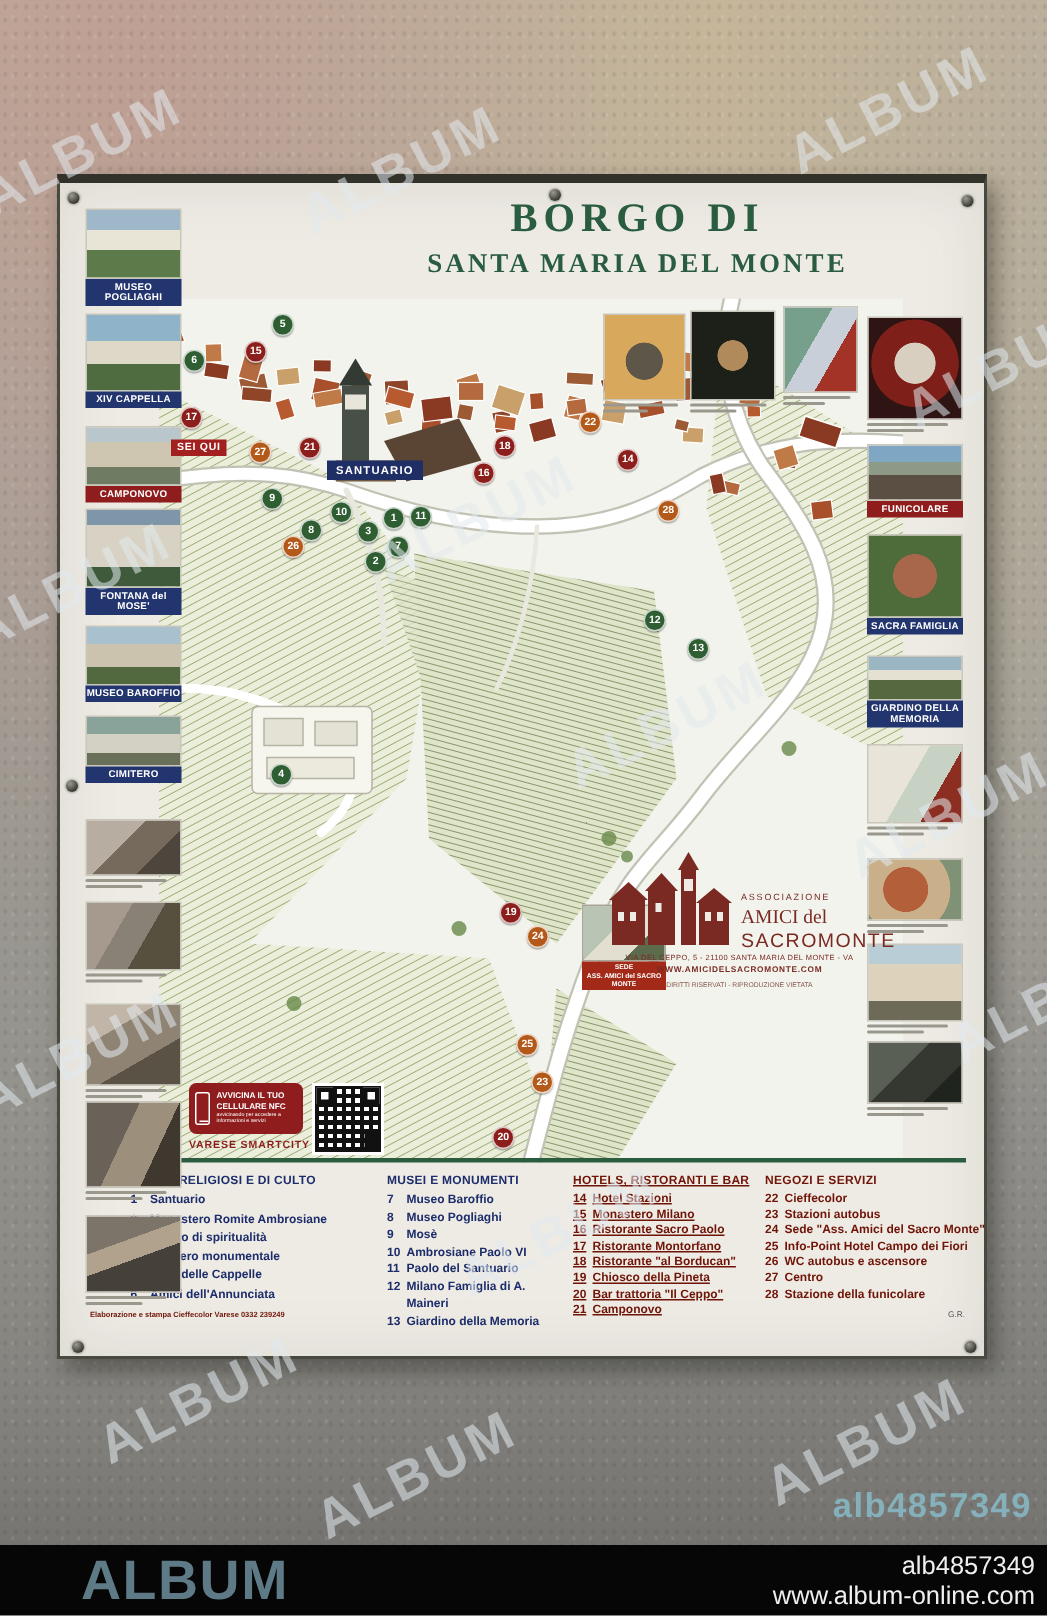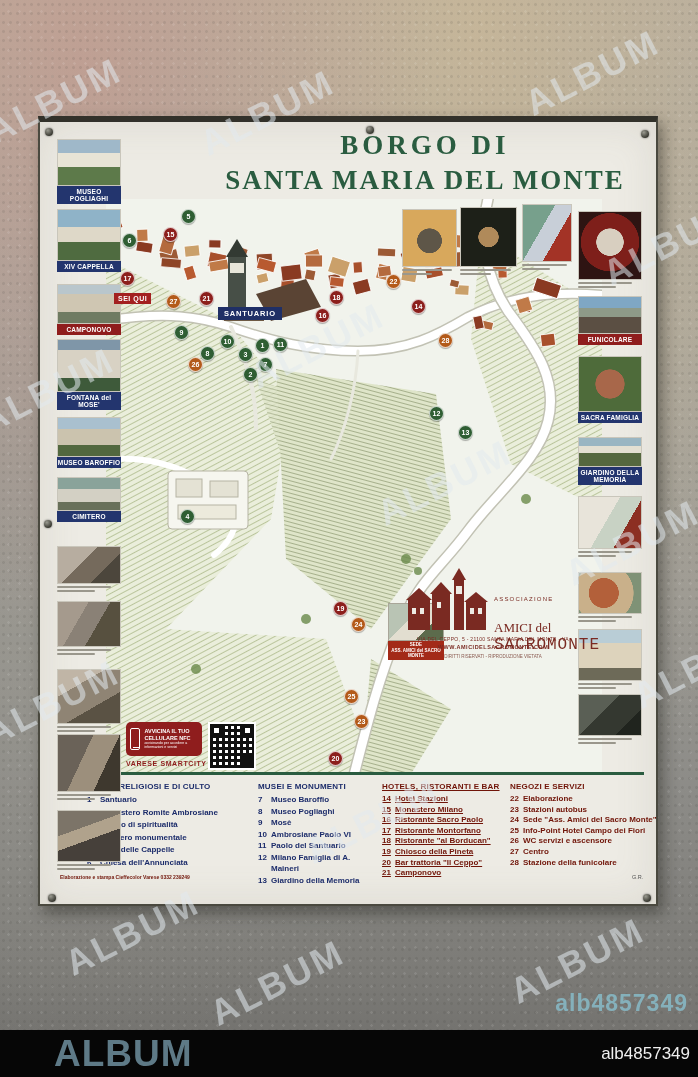--- a/index.html
+++ b/index.html
@@ -25,21 +25,21 @@
       color:rgba(134,183,195,.9);letter-spacing:1px;z-index:41;}
   
   .sign{position:absolute;left:38px;top:116px;width:620px;height:790px;background:#edebe4;
     border:2px solid #4a493f;border-top:6px solid #32312a;box-sizing:border-box;
     box-shadow:5px 7px 14px rgba(30,30,25,.45), inset 0 0 40px rgba(120,115,100,.15);z-index:10;}
   .screw{position:absolute;width:8px;height:8px;border-radius:50%;
     background:radial-gradient(circle at 35% 30%, #9a9a90, #3a3a32 70%);box-shadow:0 0 2px rgba(0,0,0,.6);}
   .title{position:absolute;left:160px;top:8px;width:450px;text-align:center;
     color:#2a5c40;font-family:"Liberation Serif",serif;font-weight:bold;}
   .title .t1{font-size:27px;letter-spacing:4px;}
-  .title .t2{font-size:27px;letter-spacing:2px;margin-top:4px;}
+  .title .t2{font-size:18px;letter-spacing:2px;margin-top:4px;}
   
   .thumb{position:absolute;width:64px;box-sizing:border-box;}
   .thumb .ph{width:100%;border:1px solid #c9c6bb;box-sizing:border-box;}
   .thumb .lab{display:block;width:100%;color:#fff;font-size:6.5px;font-weight:bold;text-align:center;
     padding:2px 0;letter-spacing:.2px;box-sizing:border-box;}
   .lab.navy{background:#23356e;} .lab.red{background:#8f1d1d;}
   .capline{height:2px;background:#9a978c;margin-top:2px;border-radius:1px;}
   
   .p-villa{background:linear-gradient(180deg,#9fb8c9 0 30%,#e8e4d6 30% 60%,#5d7a4a 60% 100%);}
   .p-chapel{background:linear-gradient(180deg,#8fb3c8 0 35%,#ded8c8 35% 65%,#4f6b40 65% 100%);}
@@ -72,22 +72,22 @@
     font-weight:bold;display:flex;align-items:center;justify-content:center;z-index:5;
     border:1px solid rgba(255,255,255,.75);box-shadow:0 1px 1px rgba(0,0,0,.3);}
   .mk-green{background:#2f5e33;} .mk-red{background:#8c1f1c;} .mk-orange{background:#b35a1a;}
   .sede{position:absolute;left:282px;top:404px;width:56px;z-index:6;}
   .sede .ph{height:36px;background:linear-gradient(135deg,#b9c4b4 0 40%,#e2ded0 40% 70%,#5c6b4c 70% 100%);border:1px solid #a9a699;}
   .sede .lab{background:#a32a18;color:#fff;font-size:4.5px;text-align:center;padding:1px 0;line-height:5.5px;font-weight:bold;}
   
   .assoc{position:absolute;left:362px;top:442px;width:182px;height:98px;z-index:6;color:#7a2a22;}
   .assoc .atxt{position:absolute;left:92px;top:32px;width:90px;}
   .assoc .a1{font-size:6px;letter-spacing:1.2px;}
-  .assoc .a2{font-family:"Liberation Serif",serif;font-size:13px;margin-top:18px;}
-  .assoc .a3{font-family:Liberation Mono, monospace;font-size:16px;letter-spacing:1px;}
+  .assoc .a2{font-family:"Liberation Serif",serif;font-size:13px;margin-top:1px;}
+  .assoc .a3{font-family:Liberation Sans, sans-serif;font-size:13px;letter-spacing:1px;}
   .assoc .addr{position:absolute;left:0;top:72px;width:182px;text-align:center;font-size:5px;letter-spacing:.3px;}
   .assoc .web{position:absolute;left:0;top:80px;width:182px;text-align:center;font-size:5.5px;font-weight:bold;letter-spacing:.5px;}
   .assoc .rights{position:absolute;left:0;top:90px;width:182px;text-align:center;font-size:4.5px;color:#8a5a50;}
   
   .nfc{position:absolute;left:86px;top:600px;width:76px;height:34px;background:#8f1d1d;border-radius:5px;
     display:flex;align-items:center;padding:2px 4px;box-sizing:border-box;z-index:6;}
   .nfc .phone{width:12px;height:20px;border:1.5px solid #fff;border-radius:2px;margin-right:4px;position:relative;}
   .nfc .phone::after{content:"";position:absolute;left:2px;bottom:1px;width:6px;height:1.5px;background:#fff;}
   .nfc .ntxt{color:#fff;font-size:5.5px;font-weight:bold;line-height:6.5px;}
   .nfc .nsub{font-size:3.5px;font-weight:normal;margin-top:1px;line-height:3.8px;}
@@ -335,21 +335,21 @@
         <div class="li" style="line-height: 12.6px;">
           <span class="num">4</span>
           <span>Cimitero monumentale</span>
         </div>
         <div class="li" style="line-height: 12.6px;">
           <span class="num">5</span>
           <span>Viale delle Cappelle</span>
         </div>
         <div class="li" style="line-height: 12.6px;">
           <span class="num">6</span>
-          <span>Chiesa dell'Annunciata</span>
+          <span>Amici dell'Annunciata</span>
         </div>
       </div>
       <div class="legend-col lg-blue" style="left: 218px; width: 118px;">
         <h4>MUSEI E MONUMENTI</h4>
         <div class="li" style="line-height: 11.5px;">
           <span class="num">7</span>
           <span>Museo Baroffio</span>
         </div>
         <div class="li" style="line-height: 11.5px;">
           <span class="num">8</span>
@@ -408,37 +408,37 @@
         </div>
         <div class="li" style="line-height: 10.6px;">
           <span class="num">21</span>
           <span>Camponovo</span>
         </div>
       </div>
       <div class="legend-col lg-maroon" style="left: 470px; width: 148px;">
         <h4>NEGOZI E SERVIZI</h4>
         <div class="li" style="line-height: 10.6px;">
           <span class="num">22</span>
-          <span>Elaborazione</span>
+          <span>Cieffecolor</span>
         </div>
         <div class="li" style="line-height: 10.6px;">
           <span class="num">23</span>
           <span>Stazioni autobus</span>
         </div>
         <div class="li" style="line-height: 10.6px;">
           <span class="num">24</span>
           <span>Sede "Ass. Amici del Sacro Monte"</span>
         </div>
         <div class="li" style="line-height: 10.6px;">
           <span class="num">25</span>
           <span>Info-Point Hotel Campo dei Fiori</span>
         </div>
         <div class="li" style="line-height: 10.6px;">
           <span class="num">26</span>
-          <span>WC servizi e ascensore</span>
+          <span>WC autobus e ascensore</span>
         </div>
         <div class="li" style="line-height: 10.6px;">
           <span class="num">27</span>
           <span>Centro</span>
         </div>
         <div class="li" style="line-height: 10.6px;">
           <span class="num">28</span>
           <span>Stazione della funicolare</span>
         </div>
       </div>
@@ -597,14 +597,15 @@
     <div class="wm" style="left: 505px; top: 940px;">ALBUM</div>
     <div class="wm" style="left: 205px; top: 962px;">ALBUM</div>
     <div class="wm" style="left: 628px; top: 645px;">ALBUM</div>
   </div>
 <div class="wallcode">alb4857349</div>
 
 <div class="footer">
   <div class="brand">ALBUM</div>
   <div class="fright">
     <div>alb4857349</div>
+    <div>www.album-online.com</div>
   </div>
 </div>
 
 </body></html>

